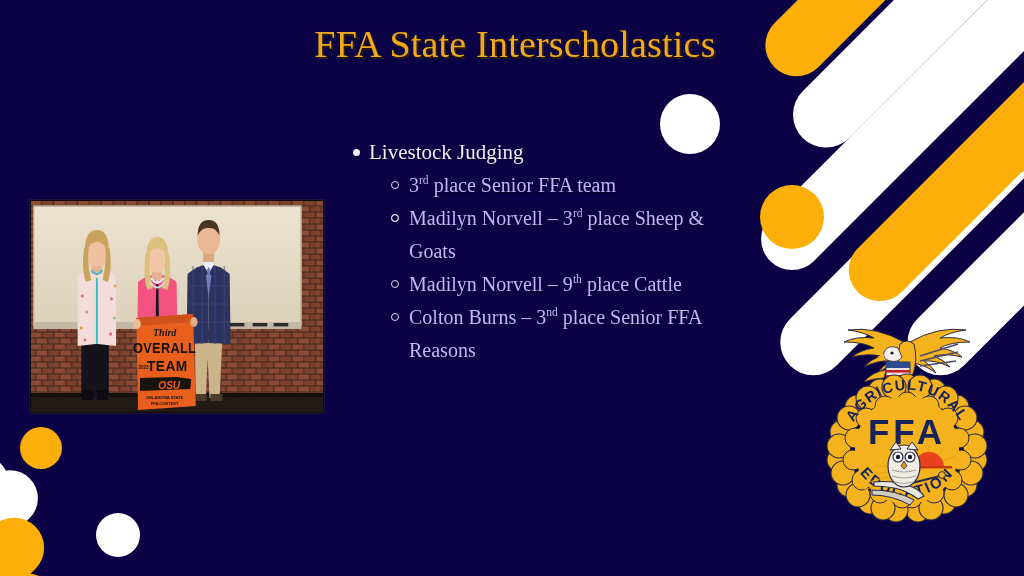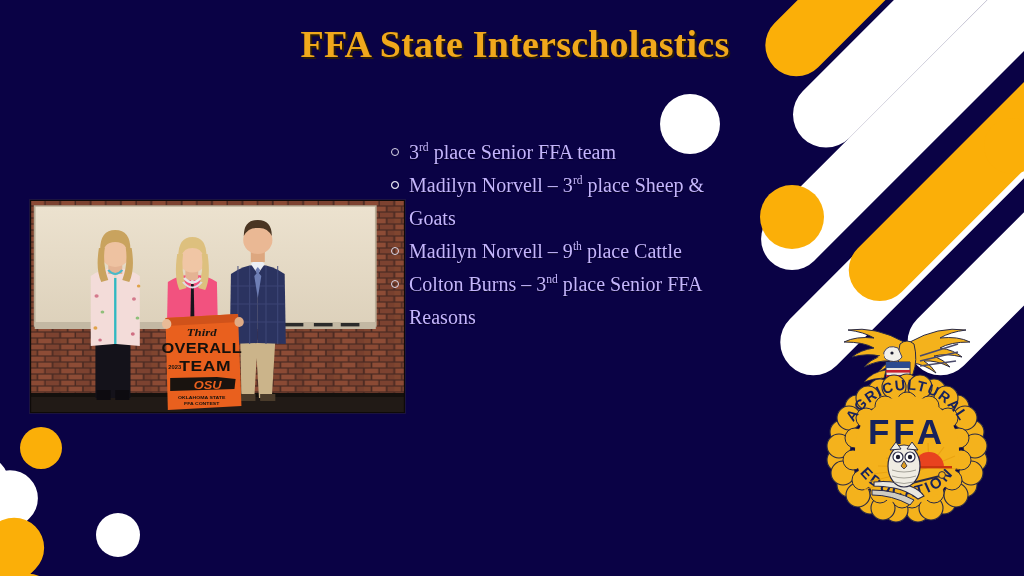--- a/index.html
+++ b/index.html
@@ -12,32 +12,32 @@
   #slide{position:absolute;inset:0;overflow:hidden;background:#0a0245;}
 
   
   .deco-layer{position:absolute;inset:0;pointer-events:none;}
 
   
   .title{
     position:absolute;left:0;right:0;top:22px;
     text-align:center;
     font-family:"Liberation Serif", serif;
-    font-weight:bold;
+    font-weight:normal;
     font-size:38px;
     letter-spacing:.2px;
     color:#f0a81c;
     text-shadow:2px 2px 0 #2a1c08, 0 0 1px #3a2a10;
     z-index:6;
   }
   .title-inner{display:inline-block;padding-left:6px;}
 
   
   .photo{
-    position:absolute;left:30px;top:200px;width:375px;height:213px;
+    position:absolute;left:30px;top:200px;width:294px;height:213px;
     z-index:5;overflow:hidden;background:#241a14;
     box-shadow:0 0 0 1px #1b1340;
   }
   .photo svg{display:block;width:100%;height:100%;}
 
   
   .content{
     position:absolute;left:345px;top:136px;width:375px;
     z-index:6;
     color:#eceaf3;
@@ -274,20 +274,26 @@
 
         <ellipse cx="117" cy="124" rx="4" ry="5" fill="#e9bb97"></ellipse>
         <ellipse cx="179" cy="122" rx="4" ry="5" fill="#e0ab85"></ellipse>
 
         <rect x="0" y="0" width="321" height="213" fill="none" stroke="#0e0a08" stroke-width="2"></rect>
       </g>
     </svg>
   </div>
 
   <div class="content">
+    <ul class="lvl1">
+      <li class="l1">
+        <span class="b1"></span>
+        <span>Livestock Judging</span>
+      </li>
+    </ul>
     <ul class="lvl2">
       <li class="l2">
         <span class="b2"></span>
         <span class="txt"><span>3</span><sup>rd</sup><span> place Senior FFA team</span></span>
       </li>
       <li class="l2">
         <span class="b2"></span>
       </li>
       <li class="l2">
         <span class="b2"></span>

